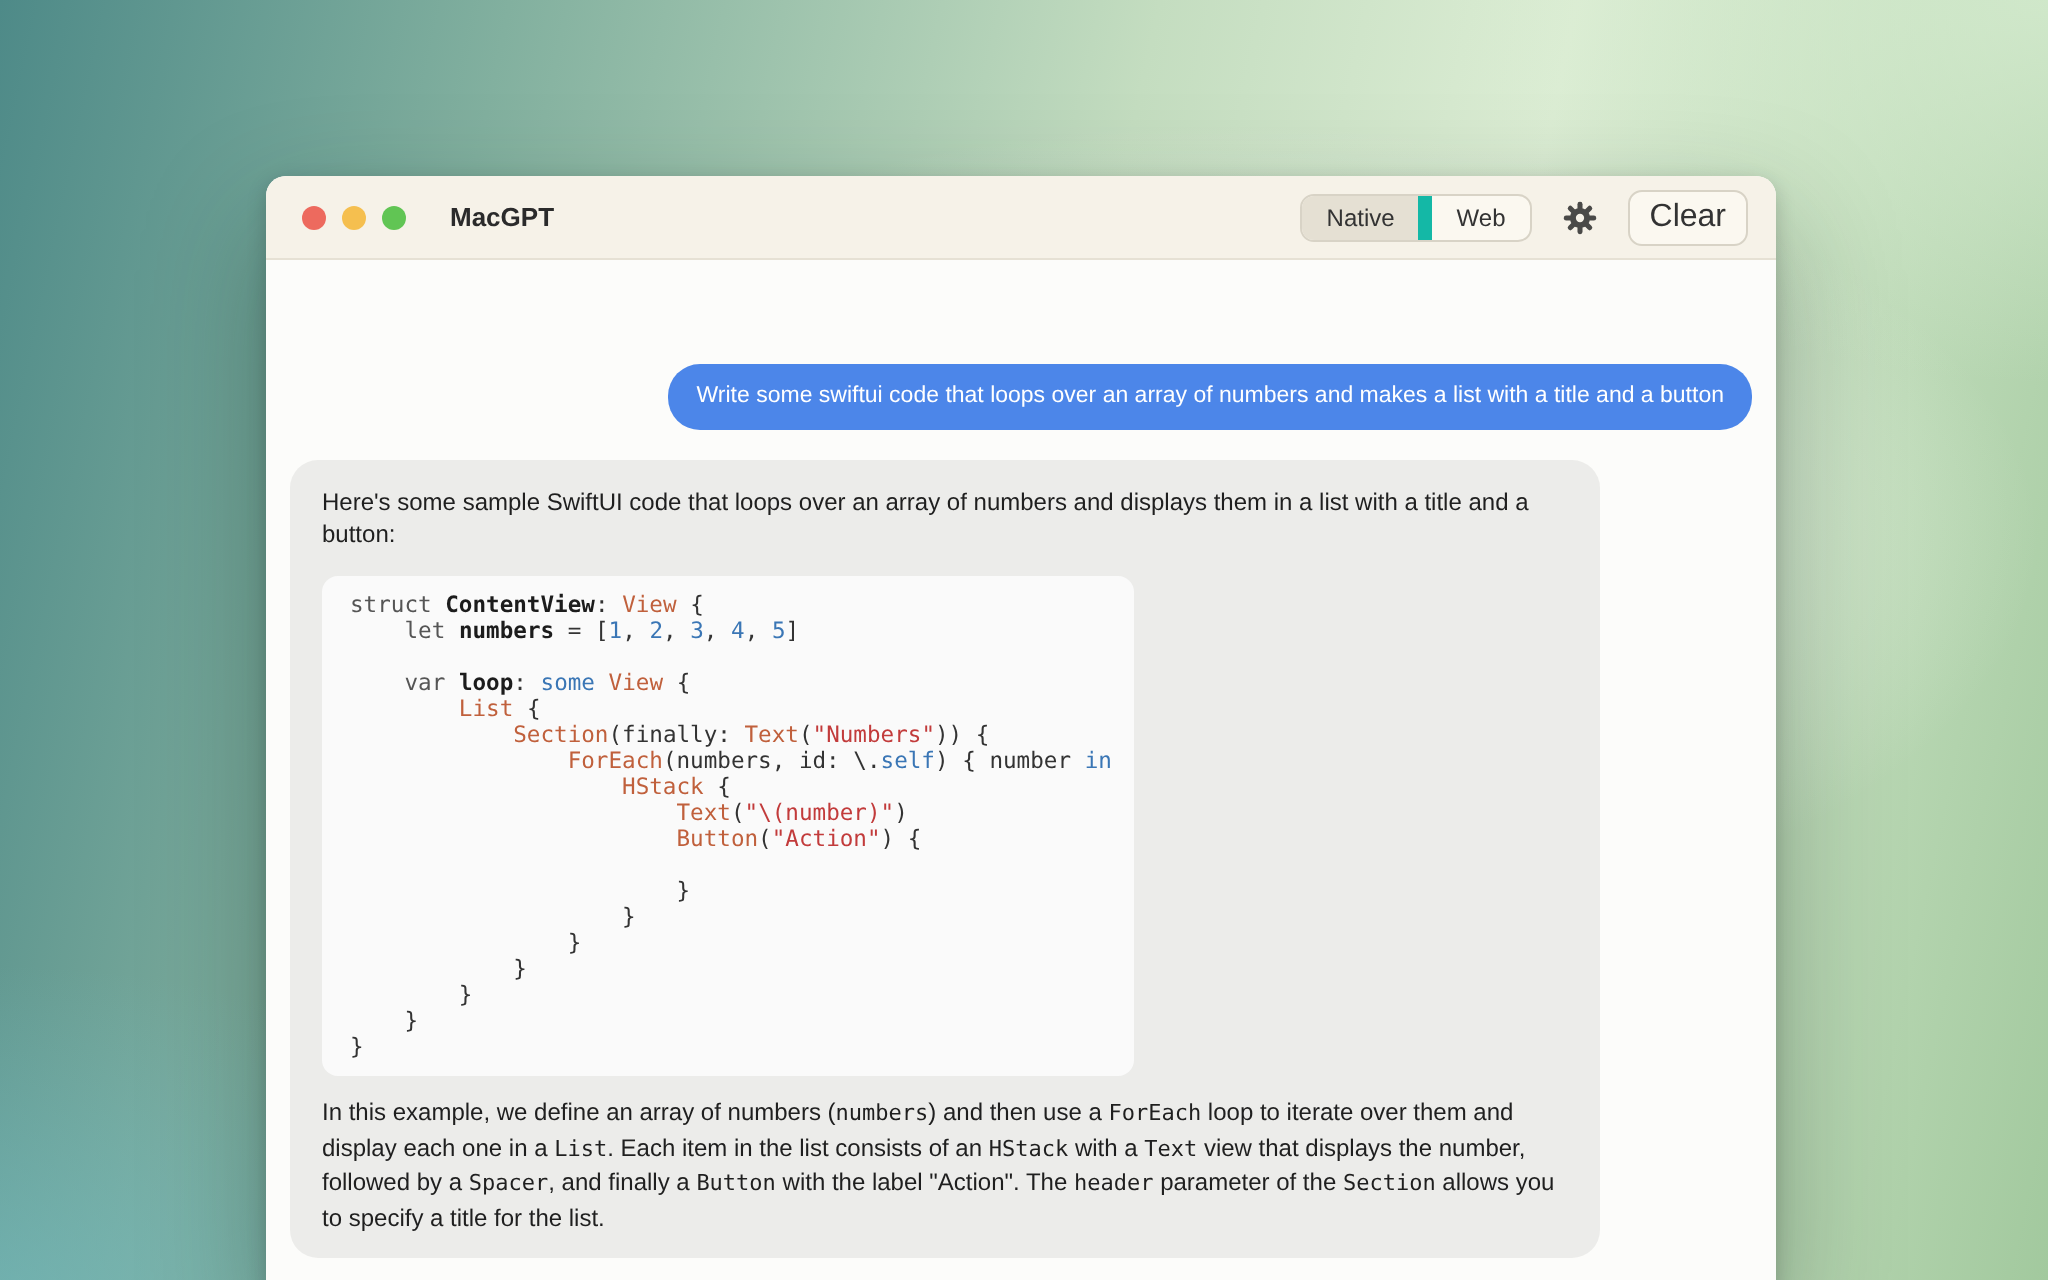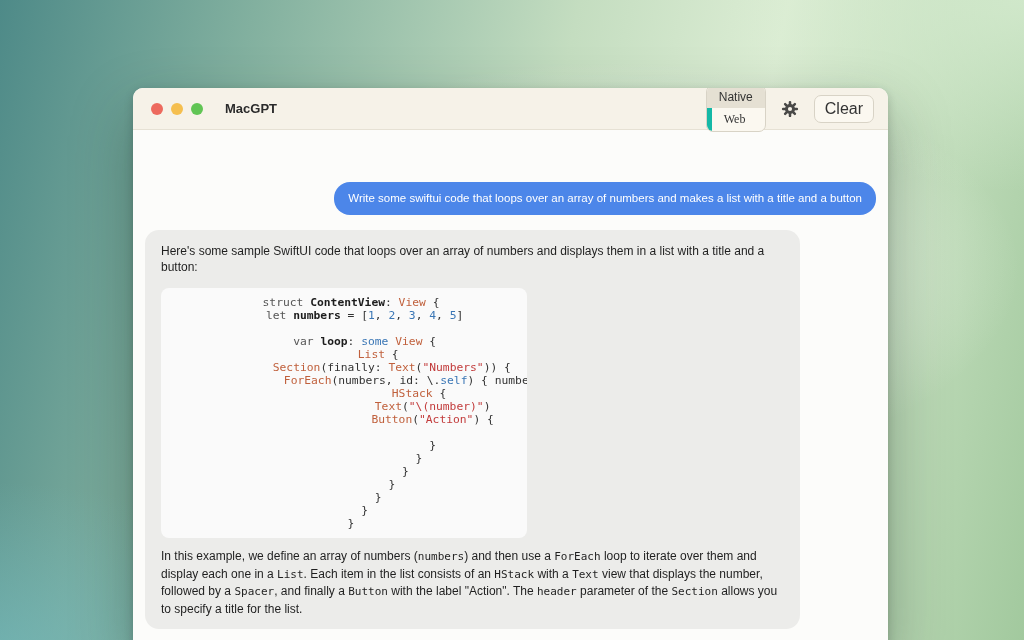--- a/index.html
+++ b/index.html
@@ -21,40 +21,40 @@
     height:42px;background:#f6f2e8;border-bottom:1px solid #e6e1d4;
     display:flex;align-items:center;padding:0 14px 0 18px;box-sizing:border-box;
   }
   .traffic{display:flex;gap:8px;align-items:center;}
   .light{width:12px;height:12px;border-radius:50%;display:inline-block;}
   .light.red{background:#ed6a5e;}
   .light.yellow{background:#f5bf4f;}
   .light.green{background:#61c554;}
   .win-title{margin-left:22px;font-size:13px;font-weight:bold;color:#2b2b2b;}
   .tb-right{margin-left:auto;display:flex;align-items:center;gap:13px;}
-  .segmented{display:flex;border:1px solid #d8d3c6;border-radius:7px;overflow:hidden;background:#fbf8f0;flex-direction:column;}
+  .segmented{display:flex;border:1px solid #d8d3c6;border-radius:7px;overflow:hidden;background:#fbf8f0;}
   .segment{padding:4px 12px;font-size:12px;color:#333;cursor:default;}
   .segment.selected{background:#e5e0d3;}
-  .segment + .segment{border-left:5px solid #14b8a6;font-family:Liberation Serif, serif;}
+  .segment + .segment{border-left:7px solid #14b8a6;}
   .gear-btn{display:flex;align-items:center;justify-content:center;width:22px;height:22px;}
   .clear-btn{border:1px solid #d8d3c6;border-radius:7px;background:#fbf8f0;padding:4px 10px;font-size:16px;color:#333;}
   .content{padding:0 12px;box-sizing:border-box;}
   .user-row{display:flex;justify-content:flex-end;margin-top:52px;}
   .user-bubble{
     background:#4c86e9;color:#fff;font-size:11.5px;line-height:17px;
     padding:8px 14px;border-radius:16px;max-width:640px;white-space:nowrap;
   }
   .assistant-bubble{
     margin-top:15px;background:#ececea;border-radius:14px;width:655px;
     padding:13px 16px 12px;box-sizing:border-box;color:#1f1f1f;
   }
   .intro{font-size:12px;line-height:16px;color:#1f1f1f;}
   .code-block{
-    margin-top:13px;background:#fafafa;border-radius:8px;width:366px;
-    padding:8px 0 8px 14px;box-sizing:border-box;overflow:hidden;text-align:center;
+    margin-top:13px;background:#fafafa;border-radius:8px;width:406px;
+    padding:8px 0 8px 14px;box-sizing:border-box;overflow:hidden;
   }
   .code-line{
     font-family:"DejaVu Sans Mono","Liberation Mono",monospace;
     font-size:11.3px;line-height:13px;white-space:pre;color:#333;
   }
   .tok-p{color:#333333;}
   .tok-k{color:#555555;}
   .tok-d{color:#1c1c1c;font-weight:bold;}
   .tok-b{color:#3a76b5;}
   .tok-t{color:#c0603c;}

